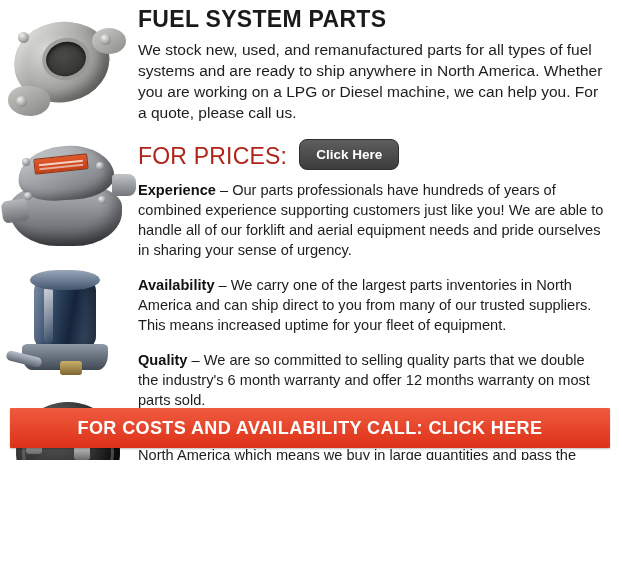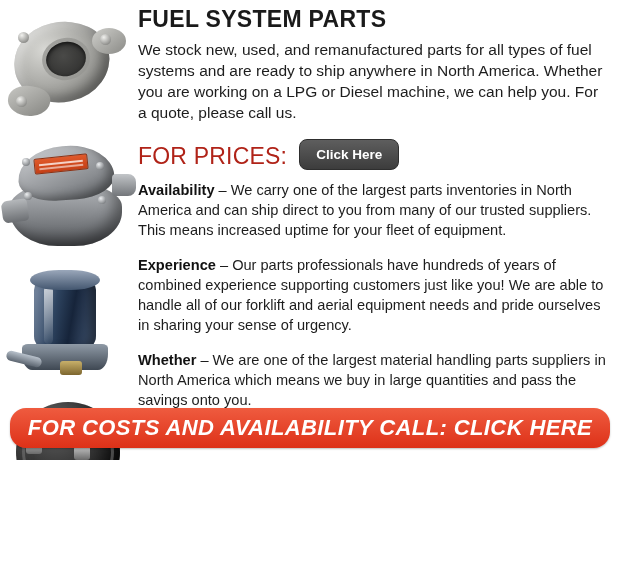--- a/index.html
+++ b/index.html
@@ -87,31 +87,30 @@
   .feature .dash { color: #1d1d1d; }
 
   .banner {
     position: absolute;
     left: 10px;
     bottom: 12px;
     width: 600px;
     height: 40px;
     background: #e8412a;
     background: linear-gradient(#ef5b3f, #dd3118);
-    border-radius: 16px;
+    border-radius: 1px;
     color: #fff;
-    font-size: 22px;
+    font-size: 18px;
     font-weight: bold;
     letter-spacing: 0.4px;
     display: flex;
     align-items: center;
     justify-content: center;
     cursor: pointer;
     box-shadow: 0 1px 2px rgba(0,0,0,0.25);
-    font-style: italic;
   }
 
   
   .photo {
     position: absolute;
     left: 0;
     width: 136px;
     background: #ffffff;
   }
   .photo .stage {
@@ -354,27 +353,30 @@
 
       <h1 class="title">FUEL SYSTEM PARTS</h1>
 
       <p class="intro">We stock new, used, and remanufactured parts for all types of fuel systems and are ready to ship anywhere in North America. Whether you are working on a LPG or Diesel machine, we can help you.  For a quote, please call us.</p>
 
       <div>
         <h2 class="prices">FOR PRICES:</h2><a class="click-here-btn" href="#">Click Here</a>
       </div>
 
       <p class="feature">
+        <b>Experience</b><span class="dash"> – </span><span>Our parts professionals have hundreds of years of combined experience supporting customers just like you!  We are able to handle all of our forklift and aerial equipment needs and pride ourselves in sharing your sense of urgency.</span>
+      </p>
+
+      <p class="feature">
         <b>Availability</b><span class="dash"> – </span><span>We carry one of the largest parts inventories in North America and can ship direct to you from many of our trusted suppliers.  This means increased uptime for your fleet of equipment.</span>
       </p>
 
       <p class="feature">
-        <b>Experience</b><span class="dash"> – </span><span>Our parts professionals have hundreds of years of combined experience supporting customers just like you!  We are able to handle all of our forklift and aerial equipment needs and pride ourselves in sharing your sense of urgency.</span>
+        <b>Quality</b><span class="dash"> – </span><span>We are so committed to selling quality parts that we double the industry's 6 month warranty and offer 12 months warranty on most parts sold.</span>
       </p>
-
 
 
       <p class="feature">
         <b>Whether</b><span class="dash"> – </span><span>We are one of the largest material handling parts suppliers in North America which means we buy in large quantities and pass the savings onto you.</span>
       </p>
 
     </div>
   </div>
 
   <div class="banner">FOR COSTS AND AVAILABILITY CALL: CLICK HERE</div>

